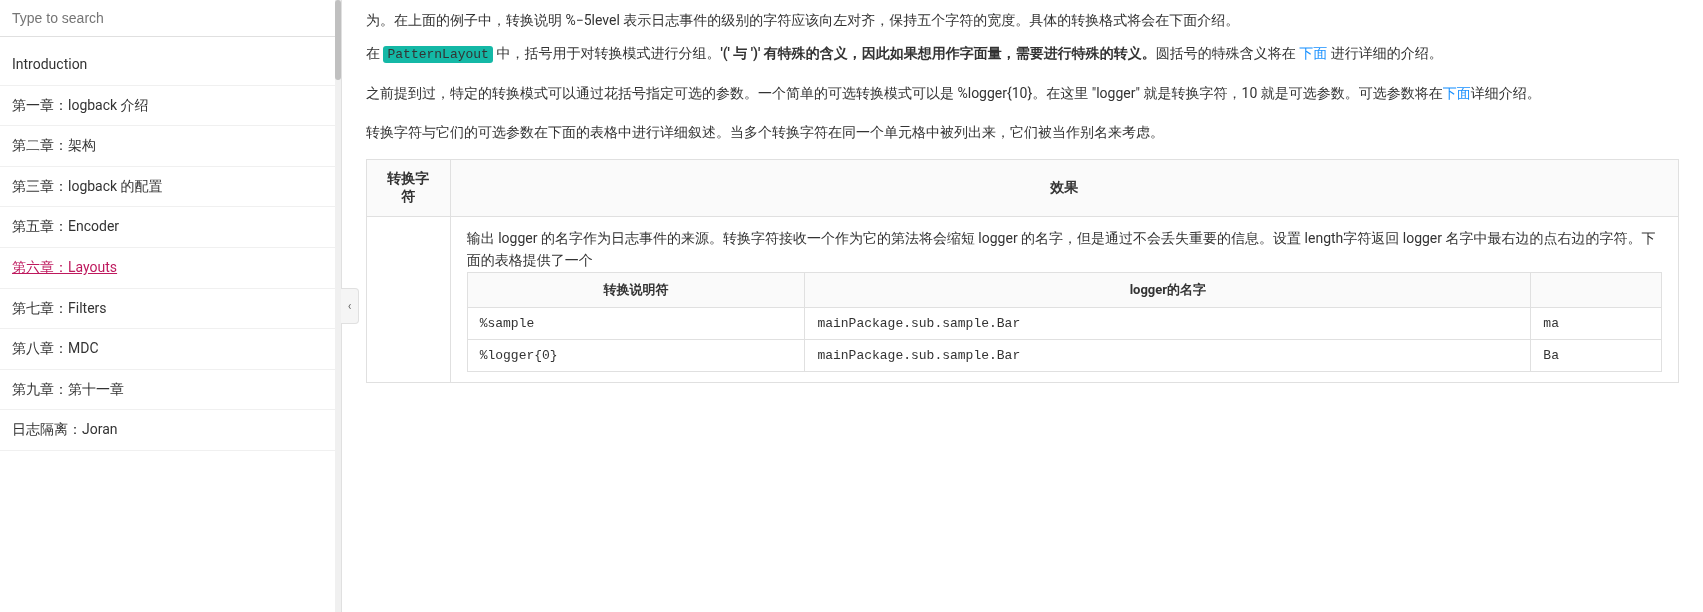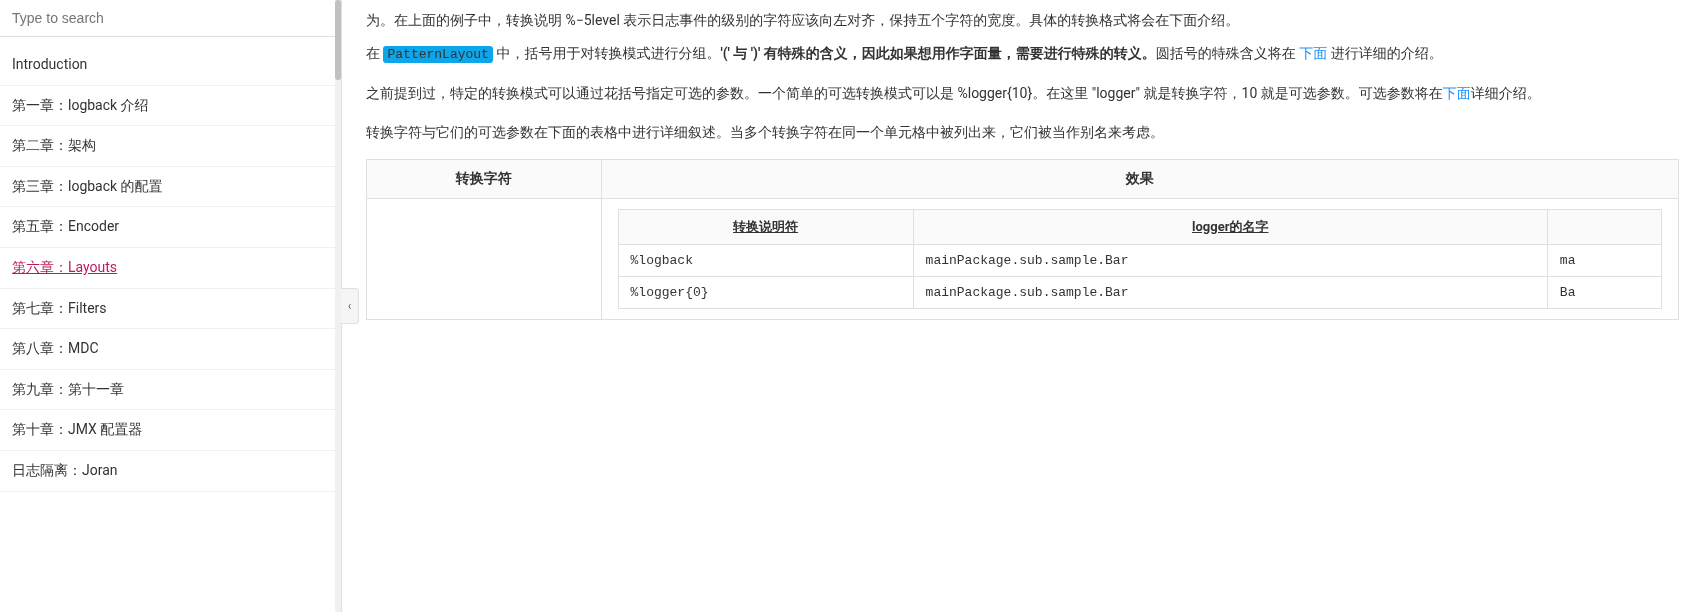--- a/index.html
+++ b/index.html
@@ -119,21 +119,21 @@
 
     .content-text {
       font-size: 14px;
       line-height: 1.8;
       color: #333;
       margin-bottom: 14px;
     }
 
     .content-text code {
       font-family: "Courier New", Courier, monospace;
-      background: #0ea5e9;
+      background: #14b8a6;
       padding: 1px 4px;
       border-radius: 3px;
       font-size: 13px;
     }
 
     .content-text a {
       color: #1890ff;
       text-decoration: none;
     }
 
@@ -174,21 +174,20 @@
       border-collapse: collapse;
       font-size: 13px;
     }
 
     .inner-table th {
       background: #fafafa;
       border: 1px solid #e0e0e0;
       padding: 8px 20px;
       text-align: center;
       font-weight: bold;
-      text-decoration: underline;
     }
 
     .inner-table td {
       border: 1px solid #e0e0e0;
       padding: 8px 12px;
       font-family: "Courier New", Courier, monospace;
     }
 
     .top-text {
       padding-top: 8px;
@@ -225,23 +224,20 @@
       <span class="nav-label">第六章：Layouts</span>
     </div>
     <div class="nav-item">
       <span>第七章：Filters</span>
     </div>
     <div class="nav-item">
       <span>第八章：MDC</span>
     </div>
     <div class="nav-item">
       <span>第九章：第十一章</span>
-    </div>
-    <div class="nav-item">
-      <span>第十章：JMX 配置器</span>
     </div>
     <div class="nav-item">
       <span>日志隔离：Joran</span>
     </div>
 
   </div>
 
   <div class="scrollbar-track">
     <div class="scrollbar-thumb"></div>
   </div>
@@ -275,32 +271,35 @@
         <th>转换字符</th>
         <th>效果</th>
       </tr>
     </thead>
     <tbody>
       <tr>
         <td>
           
         </td>
         <td>
+          <div class="cell-content">
+            输出 logger 的名字作为日志事件的来源。转换字符接收一个作为它的第法将会缩短 logger 的名字，但是通过不会丢失重要的信息。设置 length字符返回 logger 名字中最右边的点右边的字符。下面的表格提供了一个
+          </div>
 
           <table class="inner-table">
             <thead>
               <tr>
                 <th>转换说明符</th>
                 <th>logger的名字</th>
                 <th></th>
               </tr>
             </thead>
             <tbody>
               <tr>
-                <td>%logback</td>
+                <td>%sample</td>
                 <td>mainPackage.sub.sample.Bar</td>
                 <td>ma</td>
               </tr>
               <tr>
                 <td>%logger{0}</td>
                 <td>mainPackage.sub.sample.Bar</td>
                 <td>Ba</td>
               </tr>
             </tbody>
           </table>

